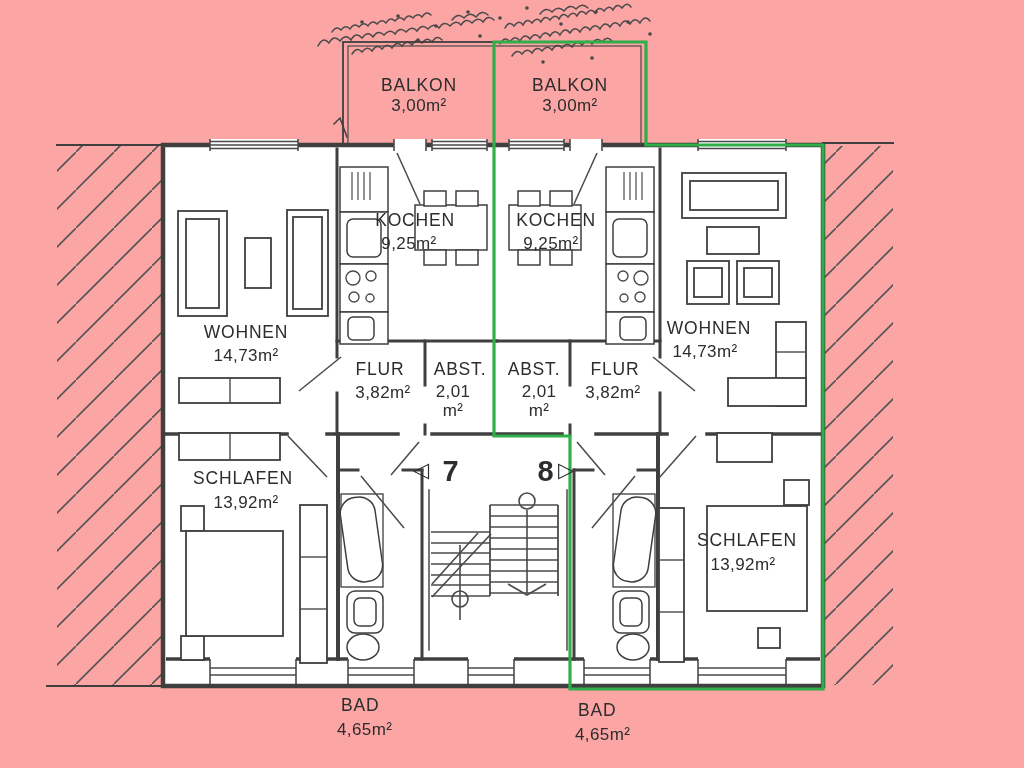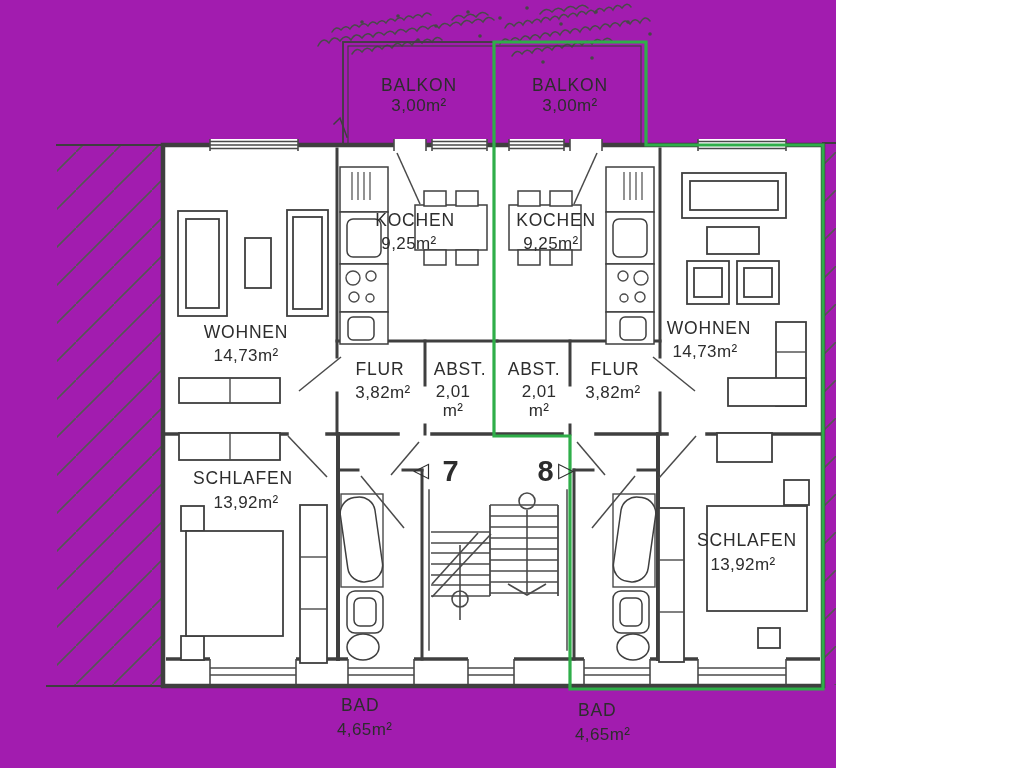--- a/index.html
+++ b/index.html
@@ -1,16 +1,16 @@
 <!DOCTYPE html>
 <html><head>
 <meta charset="utf-8">
 <style>
   html,body{margin:0;padding:0;background:#ffffff;}
-  #page{position:relative;width:836px;height:768px;background:#a21caf;overflow:hidden;}
+  #page{position:relative;width:1024px;height:768px;background:#fca5a5;overflow:hidden;}
   svg{display:block;}
   text{font-family:"Liberation Sans", sans-serif;fill:#2d2d2d;}
   .rn{font-size:17.5px;letter-spacing:0.8px;}
   .ra{font-size:17px;letter-spacing:0.4px;}
   .unit-number{font-size:29px;font-weight:bold;letter-spacing:1px;}
   .marker{font-size:21px;font-family:"DejaVu Sans", sans-serif;}
   .ink{stroke:#3f3f3f;fill:none;stroke-linecap:square;}
   .wall{stroke:#3f3f3f;fill:none;}
   .thin{stroke:#4a4a4a;fill:none;}
   .furn{stroke:#3f3f3f;fill:#ffffff;}

